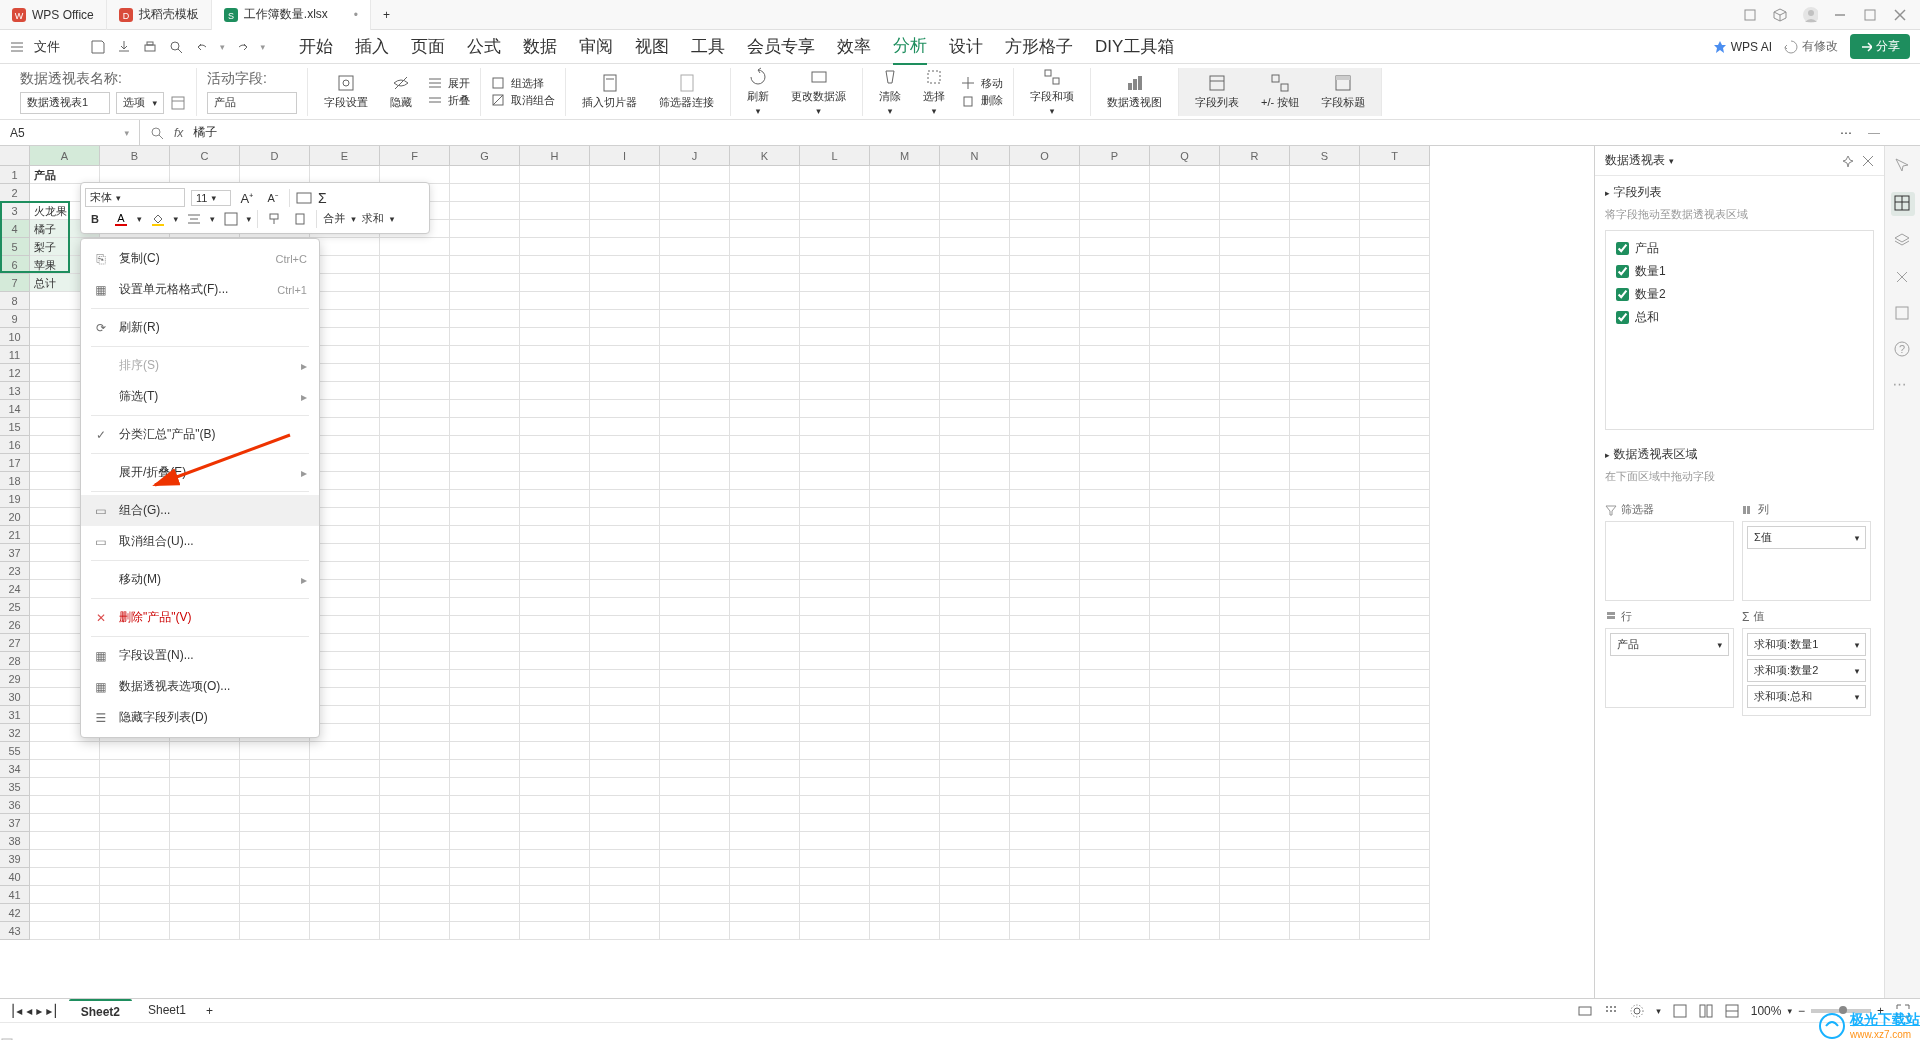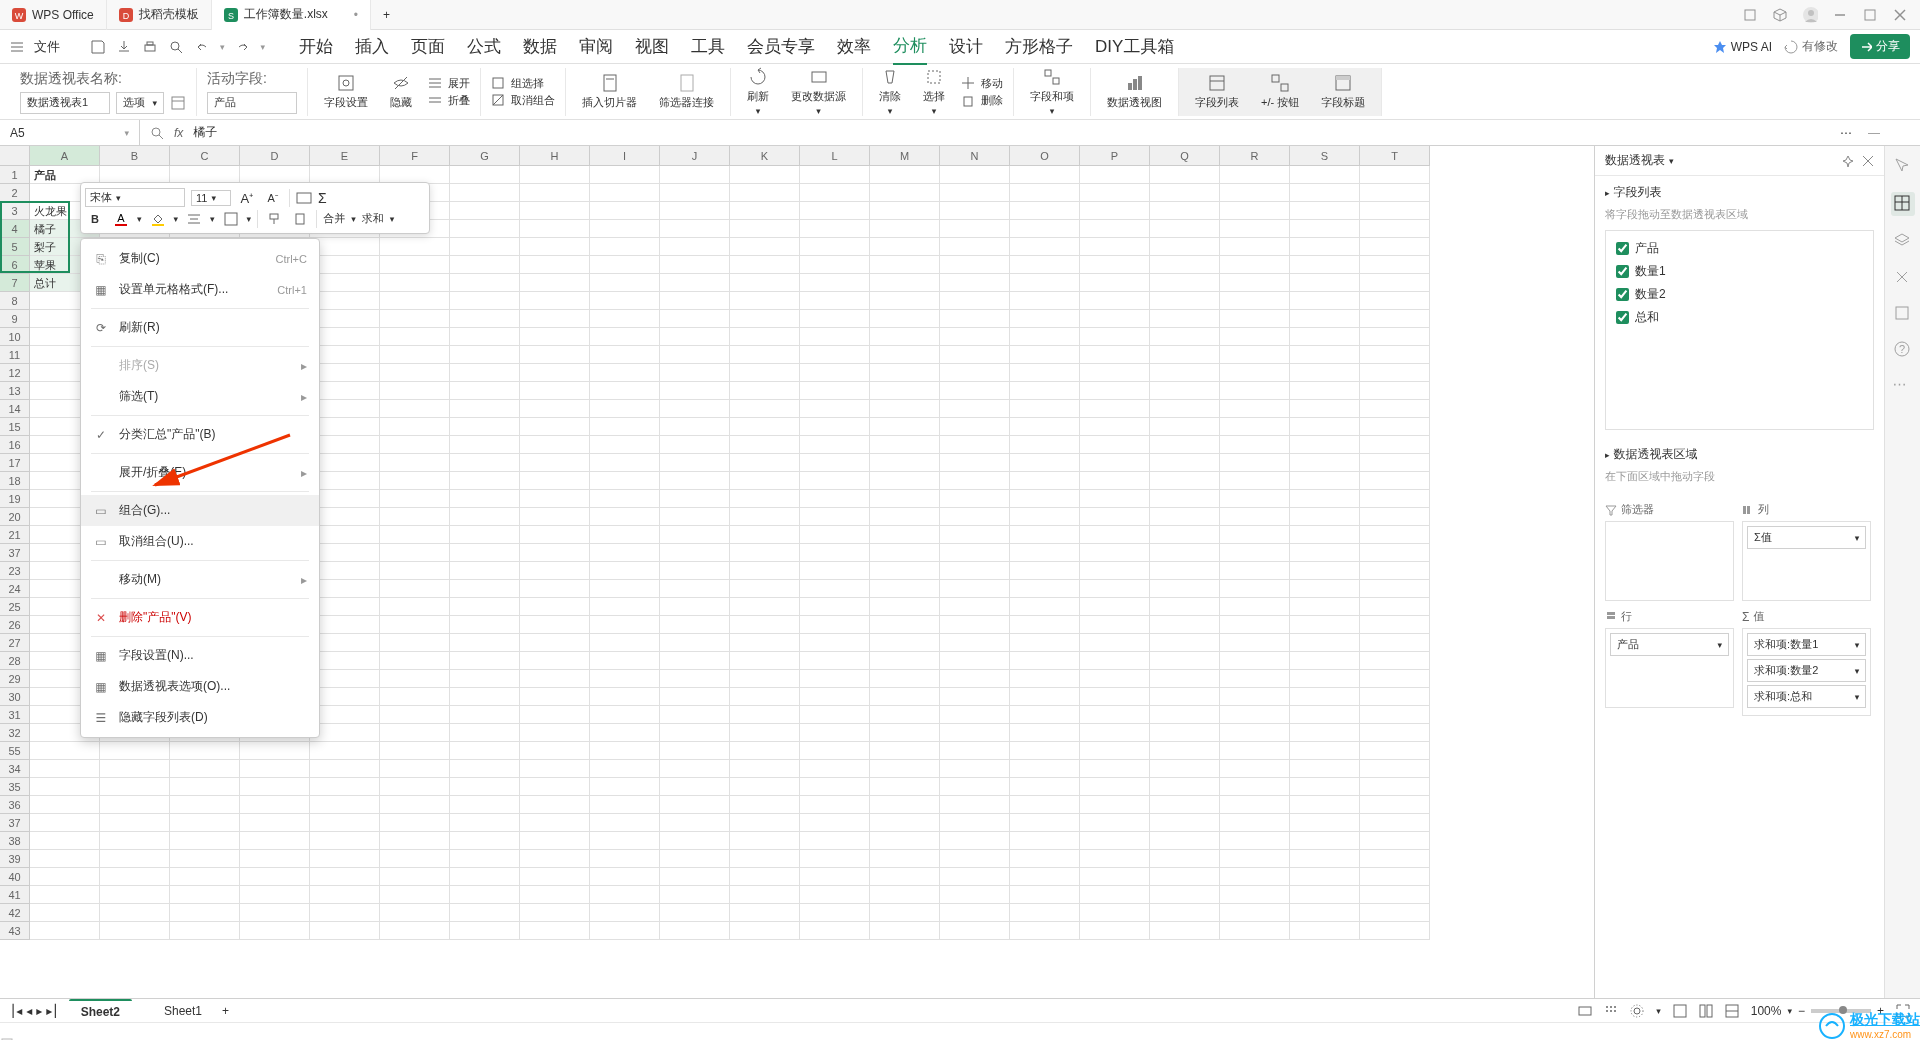--- a/index.html
+++ b/index.html
@@ -92,21 +92,21 @@
 .rp-area-box { border: 1px solid #e0e0e0; min-height: 80px; padding: 4px; }
 .rp-chip { background: #fff; border: 1px solid #d0d0d0; padding: 3px 6px; font-size: 11px; display: flex; align-items: center; justify-content: space-between; margin-bottom: 3px; }
 
 
 .right-sidebar { width: 36px; background: #f5f5f5; border-left: 1px solid #e0e0e0; display: flex; flex-direction: column; align-items: center; padding-top: 10px; gap: 16px; }
 .rs-icon { width: 20px; height: 20px; opacity: 0.6; }
 .rs-icon.active { opacity: 1; background: #e0e8e4; border-radius: 3px; padding: 2px; width: 24px; height: 24px; }
 
 
 .statusbar { position: absolute; bottom: 18px; left: 0; right: 0; height: 24px; background: #fff; border-top: 1px solid #d0d0d0; display: flex; align-items: center; padding: 0 10px; }
-.sheet-tabs { display: flex; align-items: center; gap: 20px; }
+.sheet-tabs { display: flex; align-items: flex-start; gap: 4px; }
 .st-nav { display: flex; gap: 4px; margin-right: 10px; }
 .sheet-tab { padding: 4px 12px; font-size: 12px; border-radius: 2px; }
 .sheet-tab.active { font-weight: bold; background: #fff; border-top: 2px solid #1e8e5e; }
 .statusbar-right { margin-left: auto; display: flex; align-items: center; gap: 12px; }
 .zoom { display: flex; align-items: center; gap: 6px; font-size: 12px; }
 
 .watermark { position: absolute; bottom: 0; right: 0; font-size: 14px; color: #0af; opacity: 0.9; display: flex; align-items: center; gap: 4px; z-index: 200; }
 .bottom-strip { position: absolute; bottom: 0; left: 0; right: 0; height: 18px; background: #fff; border-top: 1px solid #e8e8e8; }
 
 input[type=checkbox] { accent-color: #1e8e5e; }

